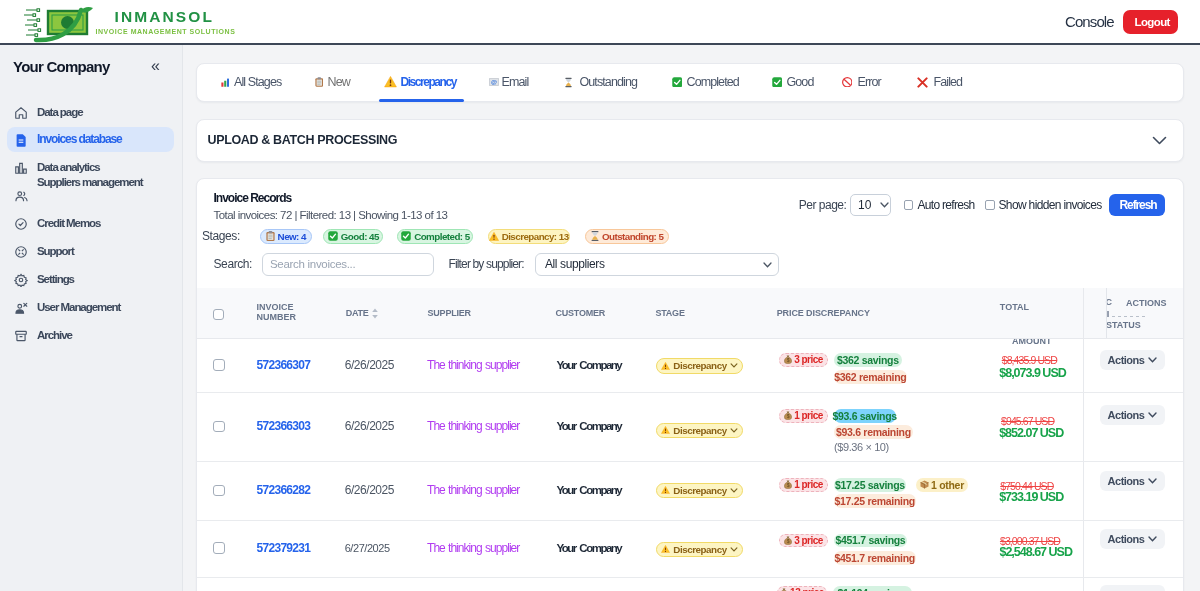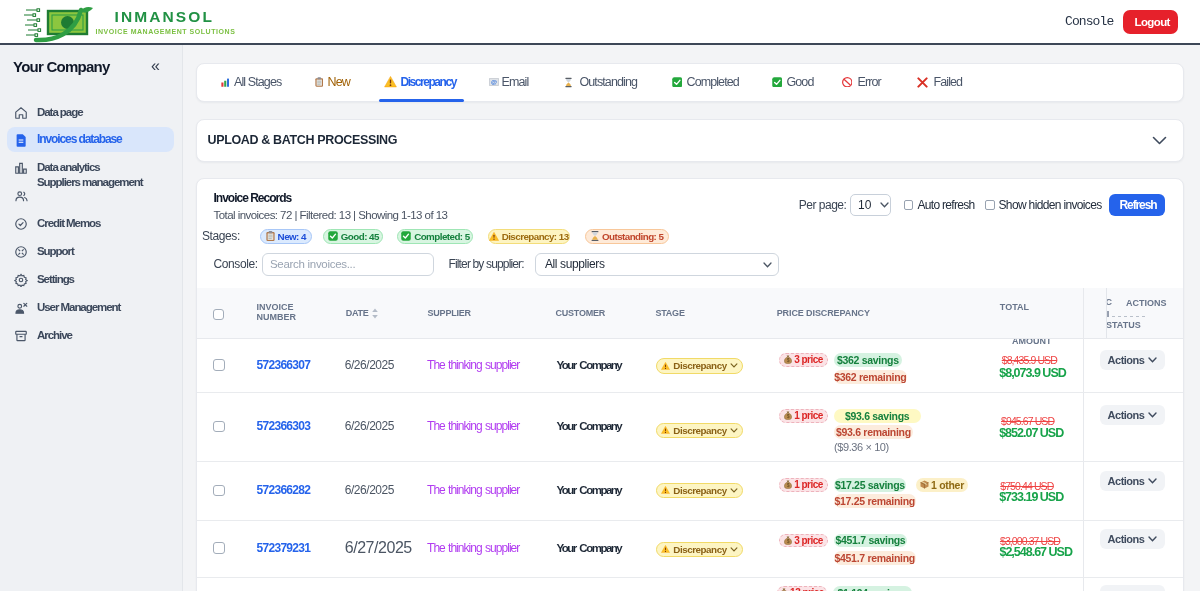--- a/index.html
+++ b/index.html
@@ -26,21 +26,21 @@
       <rect x="15" y="30.8" width="2.6" height="2.6" fill="#fff"></rect>
 </g>
 <rect x="28" y="8" width="39" height="23" fill="#8cc63f" stroke="#1e7c33" stroke-width="2.4"></rect>
 <rect x="32" y="12" width="31" height="15" fill="none" stroke="#2f9e44" stroke-width="1.1"></rect>
 <circle cx="47.5" cy="19.5" r="6.5" fill="#1e7c33"></circle>
 <path d="M16 37 C34 38 55 31 61 7" fill="none" stroke="#2f9e44" stroke-width="4.5" stroke-linecap="round"></path>
 <path d="M60 8 q6 -6 13 -3 q-6 7 -13 3 z" fill="#2f9e44"></path>
 </svg>
 <div class="t" style="left:114.5px;top:4.3px;height:26.3px;font-size:15.5px;color:#219144;font-weight:700;letter-spacing:2.1px;">INMANSOL</div>
 <div class="t" style="left:95.5px;top:25.1px;height:11.9px;font-size:7px;color:#7cc043;font-weight:700;letter-spacing:0.55px;">INVOICE MANAGEMENT SOLUTIONS</div>
-<div class="t" style="left:1065px;top:11.4px;height:21.2px;font-size:13px;color:#263244;font-weight:400;letter-spacing:-0.9px;font-family:Liberation Mono, monospace;">Console</div>
+<div class="t" style="left:1065px;top:11.4px;height:21.2px;font-size:15px;color:#263244;font-weight:400;letter-spacing:-0.9px;">Console</div>
 <div class="a" style="left:1122.5px;top:10px;width:55px;height:24px;background:#e6212b;border-radius:7px"></div>
 <div class="t" style="left:1134.5px;top:12.2px;height:19.6px;font-size:11.5px;color:#fff;font-weight:700;letter-spacing:-0.6px;">Logout</div>
 <div class="a" style="left:0px;top:45px;width:183px;height:546px;background:#eff1f4;border-right:1px solid #e3e6ea"></div>
 <div class="t" style="left:13px;top:53.8px;height:25.5px;font-size:15px;color:#101828;font-weight:700;letter-spacing:-0.75px;">Your Company</div>
 <div class="t" style="left:151px;top:52.9px;height:27.2px;font-size:16px;color:#333d4e;font-weight:400;letter-spacing:0px;">«</div>
 <div class="a" style="left:7px;top:127.3px;width:166.5px;height:24.4px;background:#d9e6fb;border-radius:8px"></div>
 <div class="a" style="left:14px;top:105.5px">
     <svg width="14" height="14" viewBox="0 0 24 24" fill="none" stroke="#4b5769" stroke-width="2" stroke-linejoin="round" stroke-linecap="round">
       <path d="M3 10.5 L12 3 L21 10.5 V20 a1 1 0 0 1 -1 1 H15 v-6 h-6 v6 H4 a1 1 0 0 1 -1 -1 Z"></path>
     </svg>
@@ -113,21 +113,21 @@
   </div>
 <div class="t" style="left:234px;top:71.4px;height:21.2px;font-size:12.5px;color:#4a5568;font-weight:400;letter-spacing:-0.9px;">All Stages</div>
 <div class="a" style="left:314.5px;top:77.0px">
     <svg width="8.5" height="10" viewBox="0 0 11 12">
       <rect x="0.5" y="1" width="10" height="11" rx="1.5" fill="#b0784a"></rect>
       <rect x="2" y="2.8" width="7" height="8" fill="#e8e3dd"></rect>
       <rect x="3.2" y="0" width="4.6" height="2.6" rx="1" fill="#8c8c94"></rect>
       <path d="M3 5 h5 M3 7 h5 M3 9 h4" stroke="#9aa" stroke-width="0.8"></path>
     </svg>
   </div>
-<div class="t" style="left:327.5px;top:71.4px;height:21.2px;font-size:12.5px;color:#a16207;font-weight:400;letter-spacing:-0.9px;">New</div>
+<div class="t" style="left:327.5px;top:71.4px;height:21.2px;font-size:12.5px;color:#737373;font-weight:400;letter-spacing:-0.9px;">New</div>
 <div class="a" style="left:384px;top:76.2px">
     <svg width="13" height="11.5" viewBox="0 0 13 12">
       <path d="M6.5 0.4 L12.7 11.4 H0.3 Z" fill="#fbbf24" stroke="#f59e0b" stroke-width="0.5" stroke-linejoin="round"></path>
       <rect x="5.8" y="3.6" width="1.4" height="4.2" rx="0.7" fill="#78350f"></rect>
       <circle cx="6.5" cy="9.6" r="0.9" fill="#78350f"></circle>
     </svg>
   </div>
 <div class="t" style="left:400.5px;top:71.8px;height:20.4px;font-size:12px;color:#2563eb;font-weight:700;letter-spacing:-1.45px;">Discrepancy</div>
 <div class="a" style="left:488.5px;top:78.0px">
     <svg width="10" height="8" viewBox="0 0 13 10">
@@ -227,21 +227,21 @@
   </div>
 <div class="pill" style="left:585px;top:229.1px;width:84.3px;height:14.5px;background:#feead8;border:1px solid #f8c79a;color:#c0452b;font-size:9.8px;letter-spacing:-0.55px;gap:3px">
     <svg width="8" height="10" viewBox="0 0 9 12">
       <rect x="0.4" y="0" width="8.2" height="1.6" rx="0.6" fill="#5a5f66"></rect>
       <rect x="0.4" y="10.4" width="8.2" height="1.6" rx="0.6" fill="#5a5f66"></rect>
       <path d="M1.4 1.6 h6.2 c0 2.2 -1.6 3.2 -3.1 4.4 c-1.5 -1.2 -3.1 -2.2 -3.1 -4.4z" fill="#cfd6de"></path>
       <path d="M4.5 6 c1.5 1.2 3.1 2.2 3.1 4.4 h-6.2 c0 -2.2 1.6 -3.2 3.1 -4.4z" fill="#e8b04b"></path>
     </svg>
     <span>Outstanding: 5</span>
   </div>
-<div class="t" style="left:213.5px;top:254.3px;height:20.4px;font-size:12px;color:#3a4453;font-weight:400;letter-spacing:-0.4px;">Console:</div>
+<div class="t" style="left:213.5px;top:254.3px;height:20.4px;font-size:12px;color:#3a4453;font-weight:400;letter-spacing:-0.4px;">Search:</div>
 <div class="a" style="left:261.5px;top:253px;width:172.5px;height:23px;background:#fff;border:1px solid #cfd6de;border-radius:6px"></div>
 <div class="t" style="left:270px;top:254.7px;height:19.6px;font-size:11.5px;color:#9aa4b2;font-weight:400;letter-spacing:-0.3px;">Search invoices...</div>
 <div class="t" style="left:448.5px;top:254.3px;height:20.4px;font-size:12px;color:#3a4453;font-weight:400;letter-spacing:-0.85px;">Filter by supplier:</div>
 <div class="a" style="left:535px;top:253px;width:244px;height:23px;background:#fff;border:1px solid #cfd6de;border-radius:6px"></div>
 <div class="t" style="left:545px;top:254.3px;height:20.4px;font-size:12px;color:#1f2937;font-weight:400;letter-spacing:-0.4px;">All suppliers</div>
 <svg class="a" style="left:763px;top:261.5px" width="9" height="6" viewBox="0 0 9 6">
     <path d="M1 1 L4.5 4.7 L8 1" fill="none" stroke="#4b5563" stroke-width="1.3" stroke-linecap="round"></path>
   </svg>
 <div class="a" style="left:197px;top:288px;width:986px;height:49.7px;background:#f8f9fb"></div>
 <div class="a" style="left:212.6px;top:308.5px;width:11.5px;height:11.5px;background:#fff;border:1.5px solid #a3adba;border-radius:3px"></div>
@@ -321,21 +321,21 @@
     </svg>
   </div>
 <div class="pill" style="left:779px;top:409px;width:49px;height:13.5px;background:#fbe3e6;border:1px dashed #eeb3bc;color:#dc2626;font-size:10px;letter-spacing:-0.5px;gap:2px">
     <svg width="8" height="9" viewBox="0 0 8 9">
       <path d="M2.6 0.4 h2.8 l-0.9 1.8 h-1z" fill="#8a6d3b"></path>
       <path d="M4 2.2 c2.3 0 3.6 1.8 3.6 3.9 c0 1.8 -1.3 2.7 -3.6 2.7 s-3.6 -0.9 -3.6 -2.7 c0 -2.1 1.3 -3.9 3.6 -3.9z" fill="#b98a4e" stroke="#8a6d3b" stroke-width="0.5"></path>
       <text x="4" y="7" font-size="4.5" font-weight="bold" fill="#6b4f23" text-anchor="middle" font-family="Liberation Sans">$</text>
     </svg>
     <span>1 price</span>
   </div>
-<div class="pill" style="left:833.6px;top:409px;width:87px;height:13.5px;background:#fef9c3;color:#15803d;font-size:10.5px;letter-spacing:-0.3px">$93.6 savings</div>
+<div class="pill" style="left:833.6px;top:409px;width:62px;height:13.5px;background:#7dd3fc;color:#15803d;font-size:10.5px;letter-spacing:-0.3px">$93.6 savings</div>
 <div class="pill" style="left:833.6px;top:425px;width:79.6px;height:13.5px;background:#fcecdd;color:#bc4632;font-size:10.5px;letter-spacing:-0.3px">$93.6 remaining</div>
 <div class="t" style="left:834px;top:437.6px;height:18.7px;font-size:11px;color:#6b7280;font-weight:400;letter-spacing:-0.4px;">($9.36 × 10)</div>
 <div class="t" style="left:0;top:412.0px;width:2055.2px;height:18px;justify-content:center;font-size:10.5px;color:#ef4444;letter-spacing:-0.9px;text-decoration:line-through">$945.67 USD</div>
 <div class="t" style="left:0;top:422.8px;width:2062.4px;height:20px;justify-content:center;font-size:12.5px;color:#17a34a;font-weight:700;letter-spacing:-1.0px">$852.07 USD</div>
 <div class="pill" style="left:1100px;top:405px;width:65px;height:20px;border-radius:6px;background:#f1f3f6;color:#3f4b5e;font-size:11px;font-weight:700;letter-spacing:-0.5px;gap:4px">
     <span>Actions</span>
     <svg width="9" height="6" viewBox="0 0 9 6">
       <path d="M1 1 L4.5 4.7 L8 1" fill="none" stroke="#3f4b5e" stroke-width="1.4" stroke-linecap="round"></path>
     </svg>
   </div>
@@ -377,21 +377,21 @@
 <div class="t" style="left:0;top:476.7px;width:2053.6px;height:18px;justify-content:center;font-size:10.5px;color:#ef4444;letter-spacing:-0.9px;text-decoration:line-through">$750.44 USD</div>
 <div class="t" style="left:0;top:486.6px;width:2062.4px;height:20px;justify-content:center;font-size:12.5px;color:#17a34a;font-weight:700;letter-spacing:-1.0px">$733.19 USD</div>
 <div class="pill" style="left:1100px;top:471px;width:65px;height:20px;border-radius:6px;background:#f1f3f6;color:#3f4b5e;font-size:11px;font-weight:700;letter-spacing:-0.5px;gap:4px">
     <span>Actions</span>
     <svg width="9" height="6" viewBox="0 0 9 6">
       <path d="M1 1 L4.5 4.7 L8 1" fill="none" stroke="#3f4b5e" stroke-width="1.4" stroke-linecap="round"></path>
     </svg>
   </div>
 <div class="cb" style="left:213px;top:542.2px;width:11.5px;height:11.5px"></div>
 <div class="t" style="left:256.5px;top:537.8px;height:20.4px;font-size:12px;color:#2563eb;font-weight:700;letter-spacing:-0.7px;">572379231</div>
-<div class="t" style="left:344.7px;top:537.8px;height:20.4px;font-size:16px;color:#4b5563;font-weight:400;letter-spacing:-0.45px;">6/27/2025</div>
+<div class="t" style="left:344.7px;top:537.8px;height:20.4px;font-size:11px;color:#4b5563;font-weight:400;letter-spacing:-0.45px;">6/27/2025</div>
 <div class="t" style="left:427px;top:537.8px;height:20.4px;font-size:12px;color:#b13cf0;font-weight:400;letter-spacing:-0.95px;word-spacing:0.8px">The thinking supplier</div>
 <div class="t" style="left:556.5px;top:538.2px;height:19.6px;font-size:11.5px;color:#1f2937;font-weight:700;letter-spacing:-1.5px;word-spacing:1.8px">Your Company</div>
 <div class="pill" style="left:656px;top:541.7px;width:87px;height:15.5px;background:#fdf5c3;border:1.5px solid #f1da67;color:#8a6116;font-size:9.8px;letter-spacing:-0.45px;gap:3px">
     <svg width="9" height="8" viewBox="0 0 13 12">
       <path d="M6.5 0.4 L12.7 11.4 H0.3 Z" fill="#fbbf24" stroke="#f59e0b" stroke-width="0.5" stroke-linejoin="round"></path>
       <rect x="5.8" y="3.6" width="1.4" height="4.2" rx="0.7" fill="#78350f"></rect>
       <circle cx="6.5" cy="9.6" r="0.9" fill="#78350f"></circle>
     </svg>
     <span>Discrepancy</span>
     <svg width="8" height="5" viewBox="0 0 9 6">

